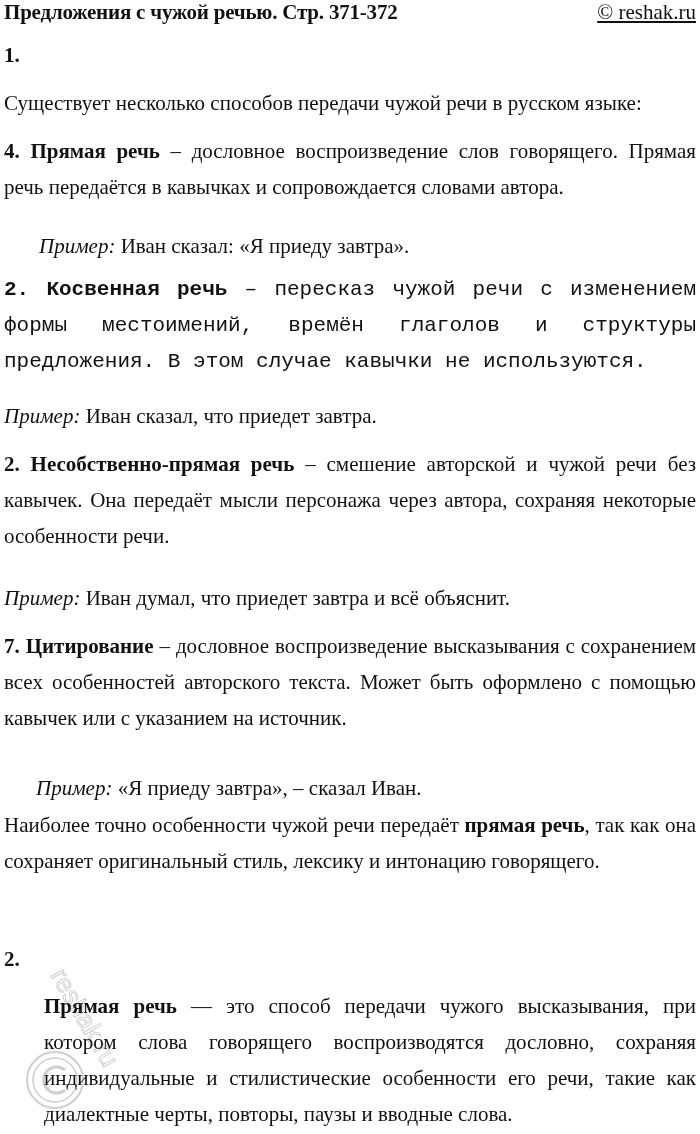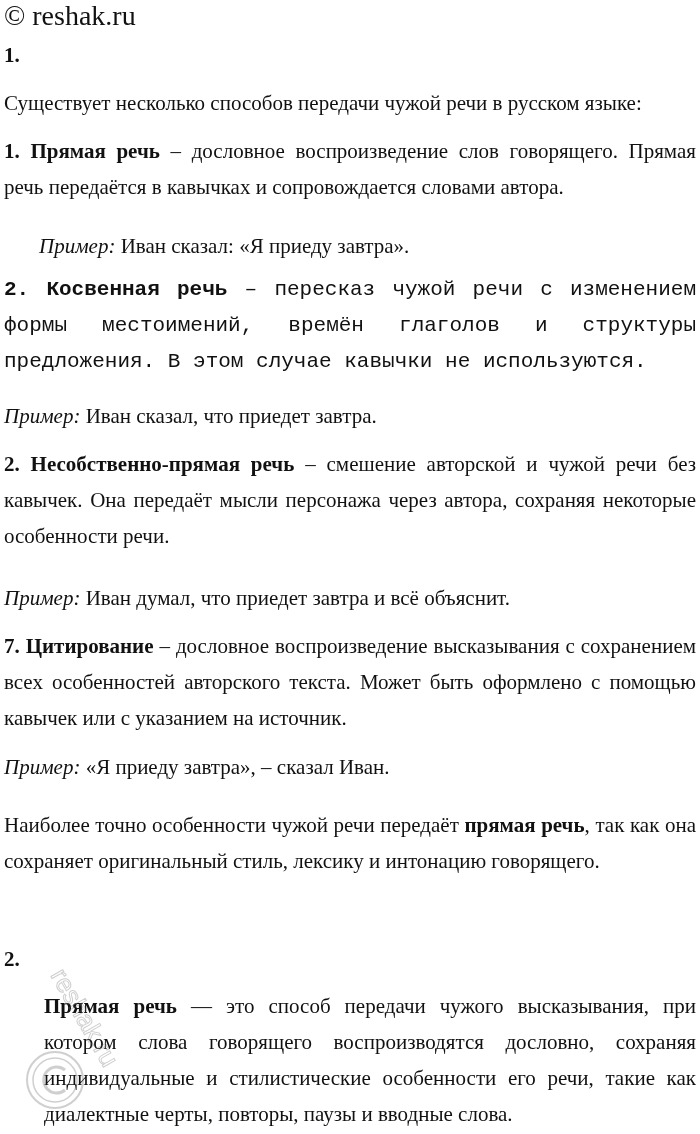--- a/index.html
+++ b/index.html
@@ -25,21 +25,22 @@
       display: flex;
       justify-content: space-between;
       align-items: baseline;
     }
     .header .title {
       font-weight: bold;
       font-size: 21px;
       letter-spacing: -0.2px;
     }
     .header .copyright {
-      font-size: 28px;
+      font-size: 21px;
+      text-decoration: underline;
     }
     .content {
       position: absolute;
       left: 4px;
       right: 4px;
       top: 0;
     }
     .line-block {
       position: absolute;
       left: 0;
@@ -59,31 +60,32 @@
       width: 110px;
       height: 160px;
       pointer-events: none;
       opacity: 0.35;
     }
   </style>
 </head>
 <body>
 
 <div class="header">
+  <span class="title">Предложения с чужой речью. Стр. 371-372</span>
   <span class="copyright">© reshak.ru</span>
 </div>
 
 <div class="content">
 
   <div class="line-block num" style="top:37px;">1.</div>
 
   <div class="line-block" style="top:85px;">Существует несколько способов передачи чужой речи в русском языке:</div>
 
   <div class="line-block" style="top:133px;">
-    <span class="b">1. Прямая речь</span><span> – дословное воспроизведение слов говорящего. Прямая речь передаётся в кавычках и сопровождается словами автора.</span>
+    <span class="b">4. Прямая речь</span><span> – дословное воспроизведение слов говорящего. Прямая речь передаётся в кавычках и сопровождается словами автора.</span>
   </div>
   <div class="line-block" style="top:228px;margin-left:35px;">
     <span class="i">Пример:</span><span> Иван сказал: «Я приеду завтра».</span>
   </div>
 
   <div class="line-block" style="top:272px;font-family:Liberation Mono, monospace;">
     <span class="b">2. Косвенная речь</span><span> – пересказ чужой речи с изменением формы местоимений, времён глаголов и структуры предложения. В этом случае кавычки не используются.</span>
   </div>
   <div class="line-block" style="top:398px;">
     <span class="i">Пример:</span><span> Иван сказал, что приедет завтра.</span>
@@ -92,21 +94,21 @@
   <div class="line-block" style="top:446px;">
     <span class="b">2. Несобственно-прямая речь</span><span> – смешение авторской и чужой речи без кавычек. Она передаёт мысли персонажа через автора, сохраняя некоторые особенности речи.</span>
   </div>
   <div class="line-block" style="top:580px;">
     <span class="i">Пример:</span><span> Иван думал, что приедет завтра и всё объяснит.</span>
   </div>
 
   <div class="line-block" style="top:628px;">
     <span class="b">7. Цитирование</span><span> – дословное воспроизведение высказывания с сохранением всех особенностей авторского текста. Может быть оформлено с помощью кавычек или с указанием на источник.</span>
   </div>
-  <div class="line-block" style="top:749px;">
+  <div class="line-block" style="top:770px;margin-left:32px;">
     <span class="i">Пример:</span><span> «Я приеду завтра», – сказал Иван.</span>
   </div>
 
   <div class="line-block" style="top:807px;">
     <span>Наиболее точно особенности чужой речи передаёт </span><span class="b">прямая речь</span><span>, так как она сохраняет оригинальный стиль, лексику и интонацию говорящего.</span>
   </div>
 
   <div class="line-block num" style="top:941px;">2.</div>
 
   <div class="line-block" style="top:988px;margin-left:40px;">

